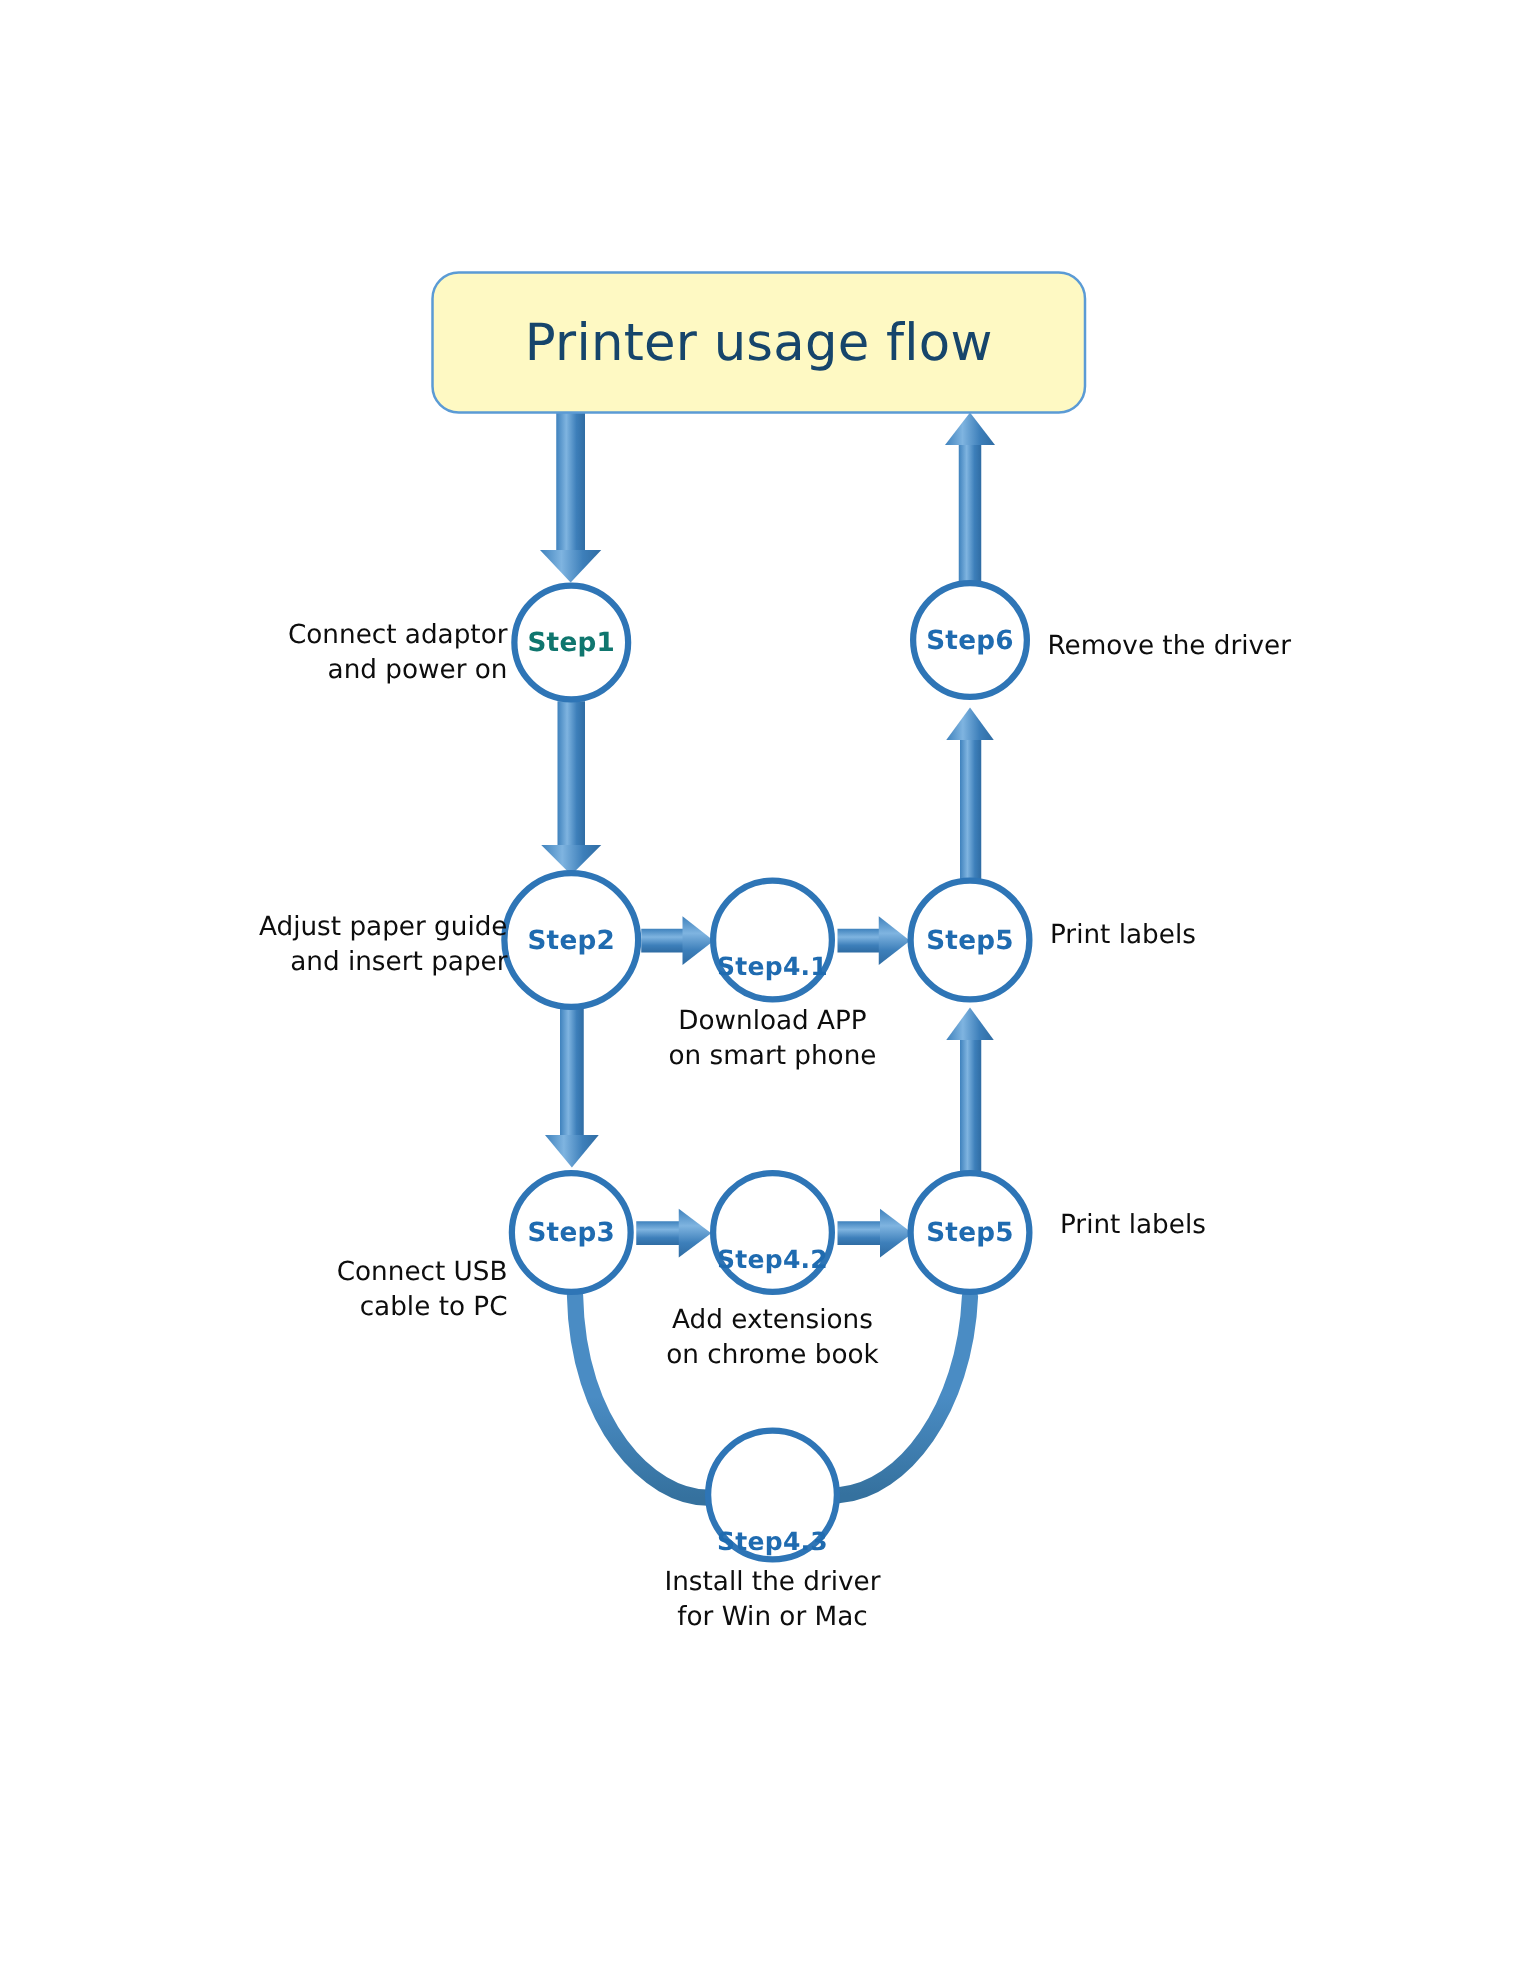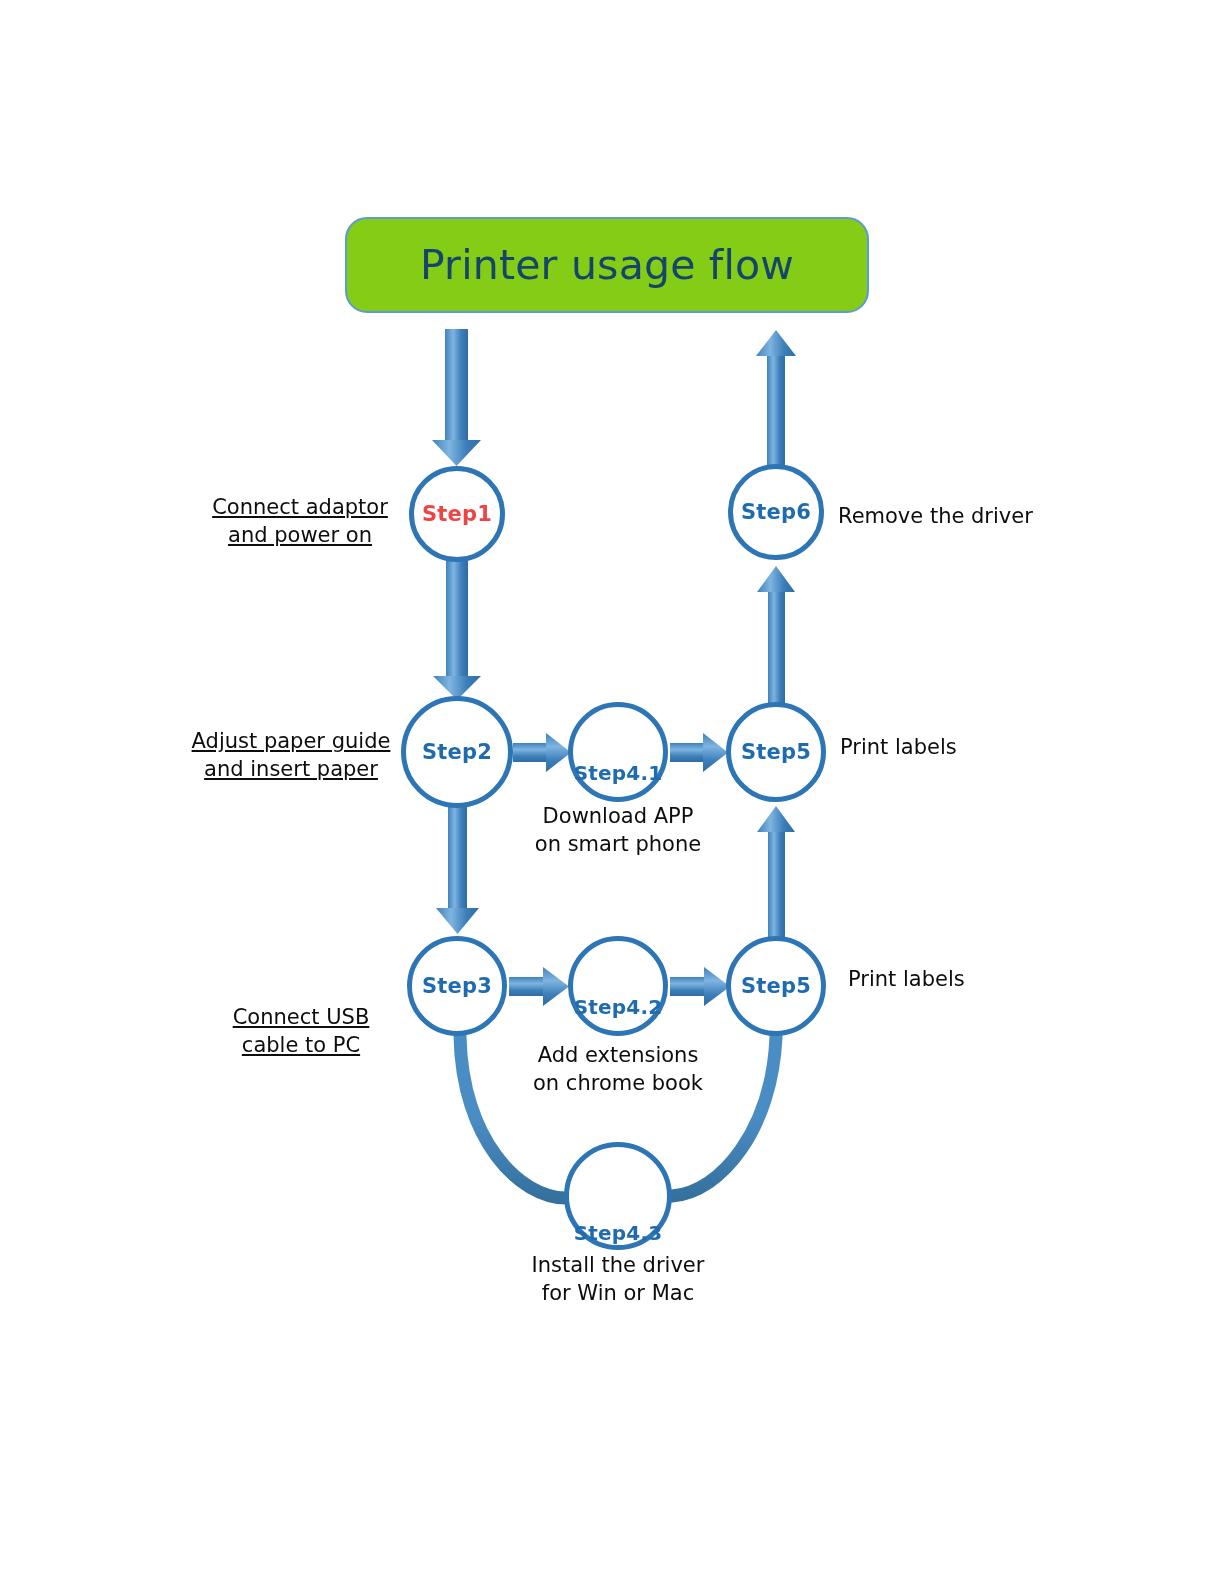--- a/index.html
+++ b/index.html
@@ -23,24 +23,24 @@
     width: 1224px;
     height: 1584px;
   }
 
   
   .title-box {
     position: absolute;
     left: 345px;
     top: 217px;
     width: 524px;
-    height: 96px;
+    height: 114px;
     border: 2px solid #5b9bd5;
     border-radius: 22px;
-    background: #84cc16;
+    background: #fef9c3;
     box-sizing: border-box;
     display: flex;
     align-items: center;
     justify-content: center;
   }
   .title-text {
     font-family: "DejaVu Sans", sans-serif;
     font-size: 41px;
     font-weight: 400;
     color: #16456b;
@@ -61,37 +61,37 @@
   }
   .node-label {
     font-family: "DejaVu Sans", sans-serif;
     font-weight: 700;
     font-size: 21px;
     color: #1f6bb0;
     white-space: nowrap;
     letter-spacing: 0.2px;
   }
   .node-label.faded {
-    color: #ef4444;
+    color: #0f766e;
   }
   .node-label.small {
     font-size: 20px;
     margin-top: 42px;
   }
 
   
   .caption {
     position: absolute;
     font-family: "DejaVu Sans", sans-serif;
     font-size: 21px;
     line-height: 1.32;
     color: #0d0d0d;
     white-space: pre-line;
   }
-  .caption.right-align { text-align: center; text-decoration: underline; }
+  .caption.right-align { text-align: right; }
   .caption.left-align  { text-align: left; }
   .caption.center-align{ text-align: center; }
 </style>
 </head>
 <body>
 
 <svg id="flow-canvas" viewBox="0 0 1224 1584">
   <defs>
     <linearGradient id="vgrad" x1="0" y1="0" x2="1" y2="0">
       <stop offset="0%" stop-color="#3f82bd"></stop>

